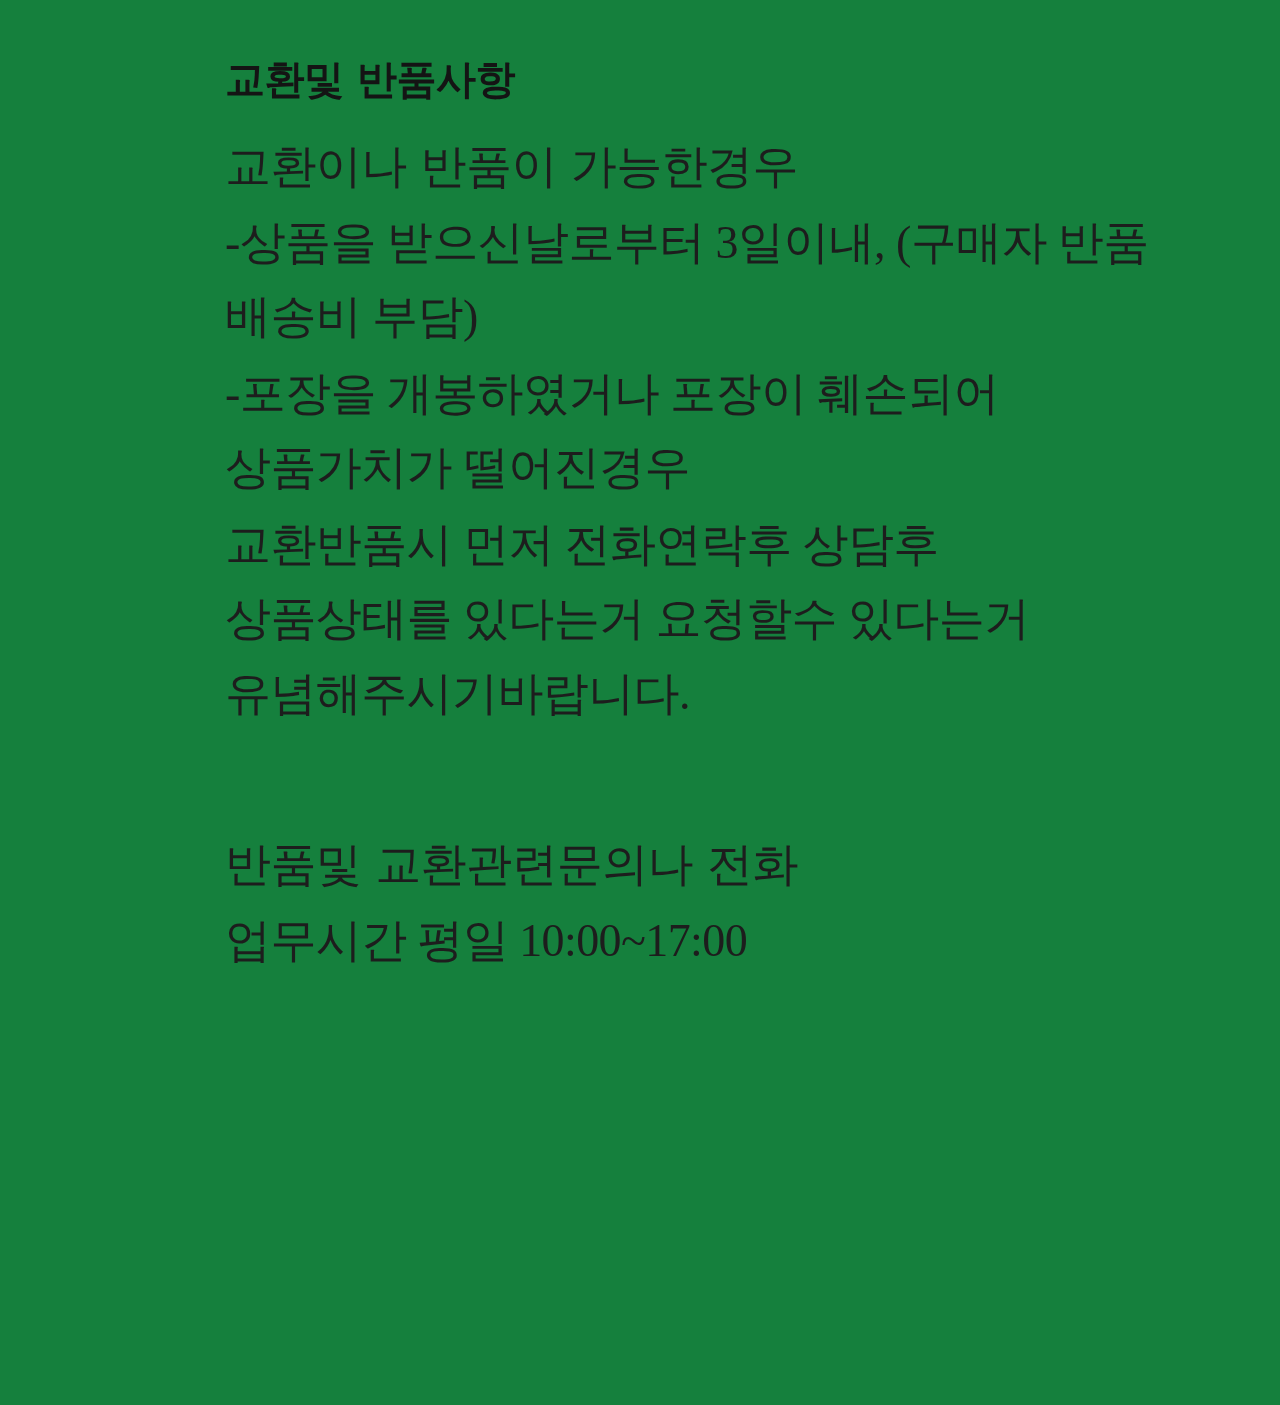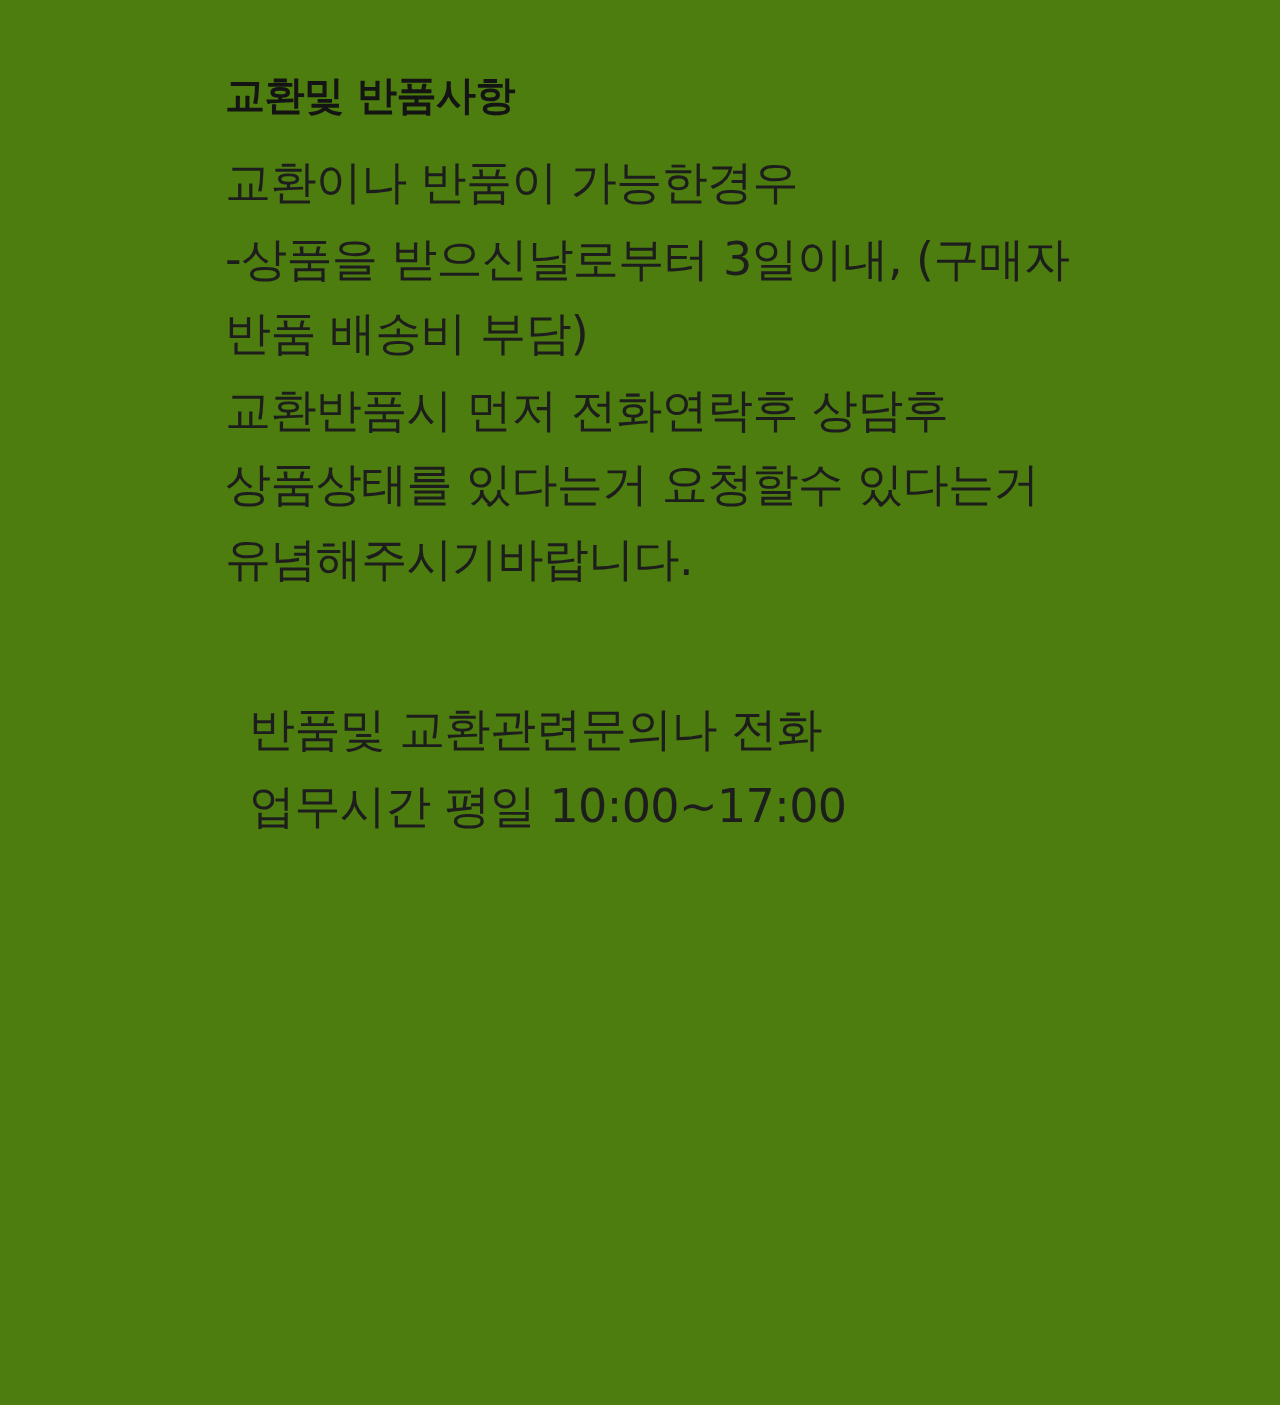--- a/index.html
+++ b/index.html
@@ -11,22 +11,22 @@
     width: 1280px;
     height: 1405px;
     font-family: "DejaVu Sans", "Liberation Sans", sans-serif;
     color: #1b1b1b;
     overflow: hidden;
   }
   .page {
     box-sizing: border-box;
     width: 1280px;
     height: 1405px;
-    padding: 72px 120px 0 225px;
-    background: #4d7c0f;
+    padding: 56px 120px 0 225px;
+    background: #15803d;
   }
   .doc-title {
     font-size: 40px;
     font-weight: 700;
     line-height: 1.18;
     letter-spacing: -0.5px;
     margin: 0 0 26px 0;
     color: #141414;
   }
   .para {
@@ -34,42 +34,43 @@
     font-weight: 400;
     line-height: 1.62;
     letter-spacing: -0.6px;
     margin: 0;
     color: #1d1d1d;
     max-width: 935px;
     word-break: keep-all;
   }
   .para + .para {
     margin-top: 2px;
+    font-family: Liberation Serif, serif;
   }
   .gap {
     height: 96px;
   }
   .contact-block .para {
     max-width: 960px;
-    margin-left: 24px;
   }
   .contact-tel {
     letter-spacing: -0.2px;
   }
 </style>
 </head>
 <body>
 
 <div class="page">
 
   <h1 class="doc-title">교환및 반품사항</h1>
 
   <div>
     <p class="para">교환이나 반품이 가능한경우</p>
     <p class="para">-상품을 받으신날로부터 3일이내, (구매자 반품 배송비 부담)</p>
+    <p class="para">-포장을 개봉하였거나 포장이 훼손되어 상품가치가 떨어진경우</p>
     <p class="para">교환반품시 먼저 전화연락후 상담후 상품상태를 있다는거 요청할수 있다는거 유념해주시기바랍니다.</p>
   </div>
 
   <div class="gap"></div>
 
   <div class="contact-block">
     <p class="para">반품및 교환관련문의나 전화</p>
     <p class="para">업무시간 평일 10:00~17:00</p>
   </div>
 

